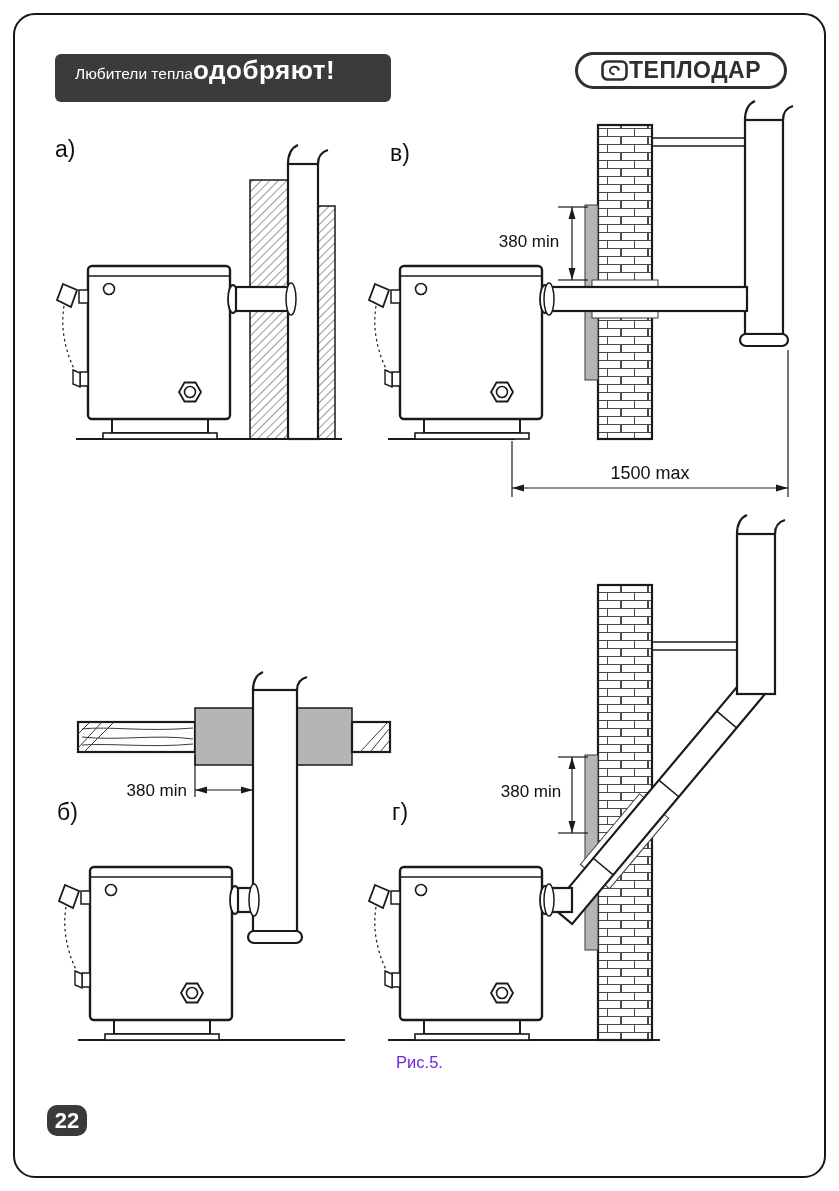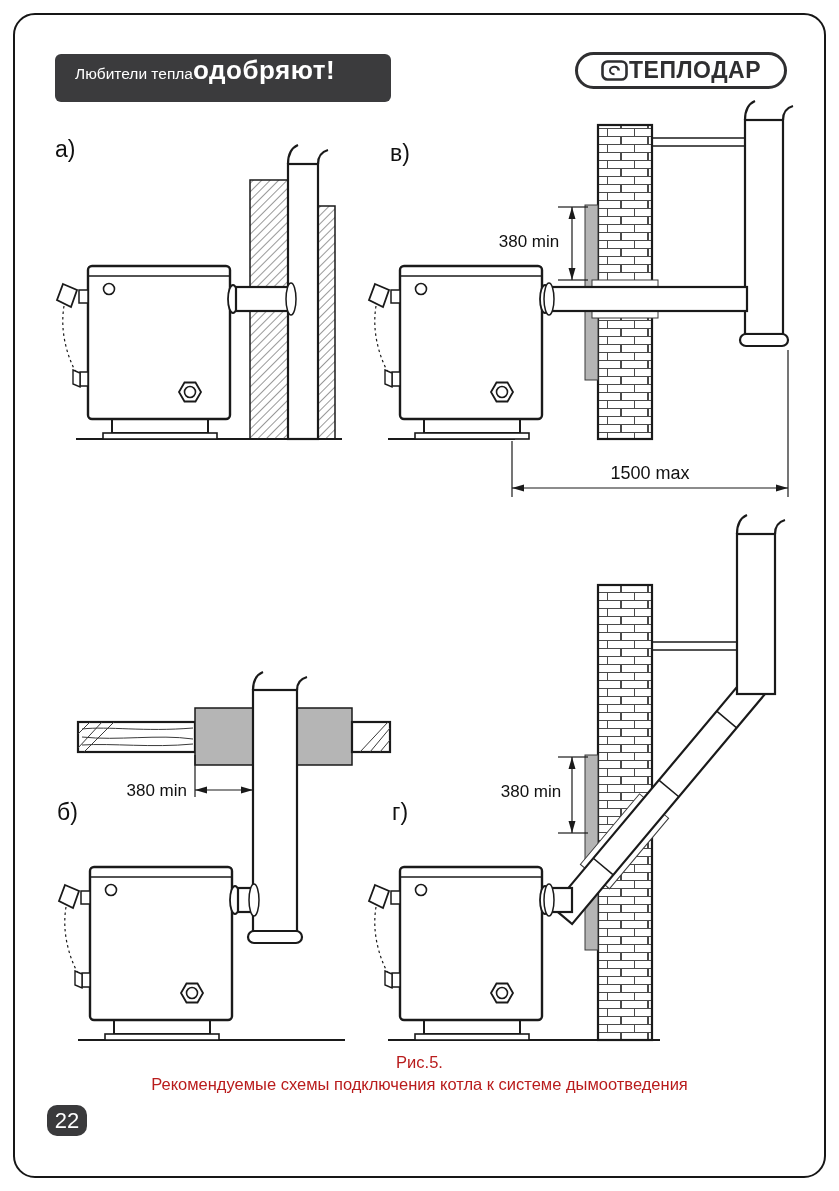--- a/index.html
+++ b/index.html
@@ -22,24 +22,24 @@
   .s15{stroke:#1a1a1a;stroke-width:1.5;}
   .s2{stroke:#1a1a1a;stroke-width:2.2;}
   .dim-stroke line{stroke:#1a1a1a;stroke-width:1.2;}
   .fillDark{fill:#1a1a1a;stroke:none;}
   text{font-family:"Liberation Sans",sans-serif;}
   .dim{font-size:17px;fill:#111;}
   .dimBig{font-size:18px;}
   .dlabel{font-size:23px;fill:#111;}
   
   .caption{position:absolute;left:40px;top:1051px;width:759px;text-align:center;
-        font-size:16.5px;line-height:22px;color:#b91c1c;}
+        font-size:16.5px;line-height:22px;color:#6d28d9;}
   
   .page-badge{position:absolute;left:47px;top:1105px;width:40px;height:31px;background:#3a3a3c;
-        border-radius:10px;color:#fff;font-weight:normal;font-size:22px;display:flex;
+        border-radius:10px;color:#fff;font-weight:bold;font-size:22px;display:flex;
         align-items:center;justify-content:center;}
 </style>
 </head>
 <body>
 
 <div class="page">
   <div class="page-border"></div>
 
   <div class="slogan"><span class="slogan-small">Любители тепла</span><span class="slogan-big">одобряют!</span></div>
 
@@ -175,19 +175,18 @@
         <line x1="572" y1="757" x2="572" y2="833"></line>
         <polygon points="572,757 568.5,769 575.5,769" class="fillDark"></polygon>
         <polygon points="572,833 568.5,821 575.5,821" class="fillDark"></polygon>
       </g>
       <text class="dim" x="531" y="797" text-anchor="middle">380 min</text>
     </g>
   </svg>
 
   <div class="caption">
     <div>Рис.5.</div>
-    <div>Рекомендуемые схемы подключения котла к системе дымоотведения</div>
   </div>
 
   <div class="page-badge">
     <span>22</span>
   </div>
 </div>
 
 </body></html>

